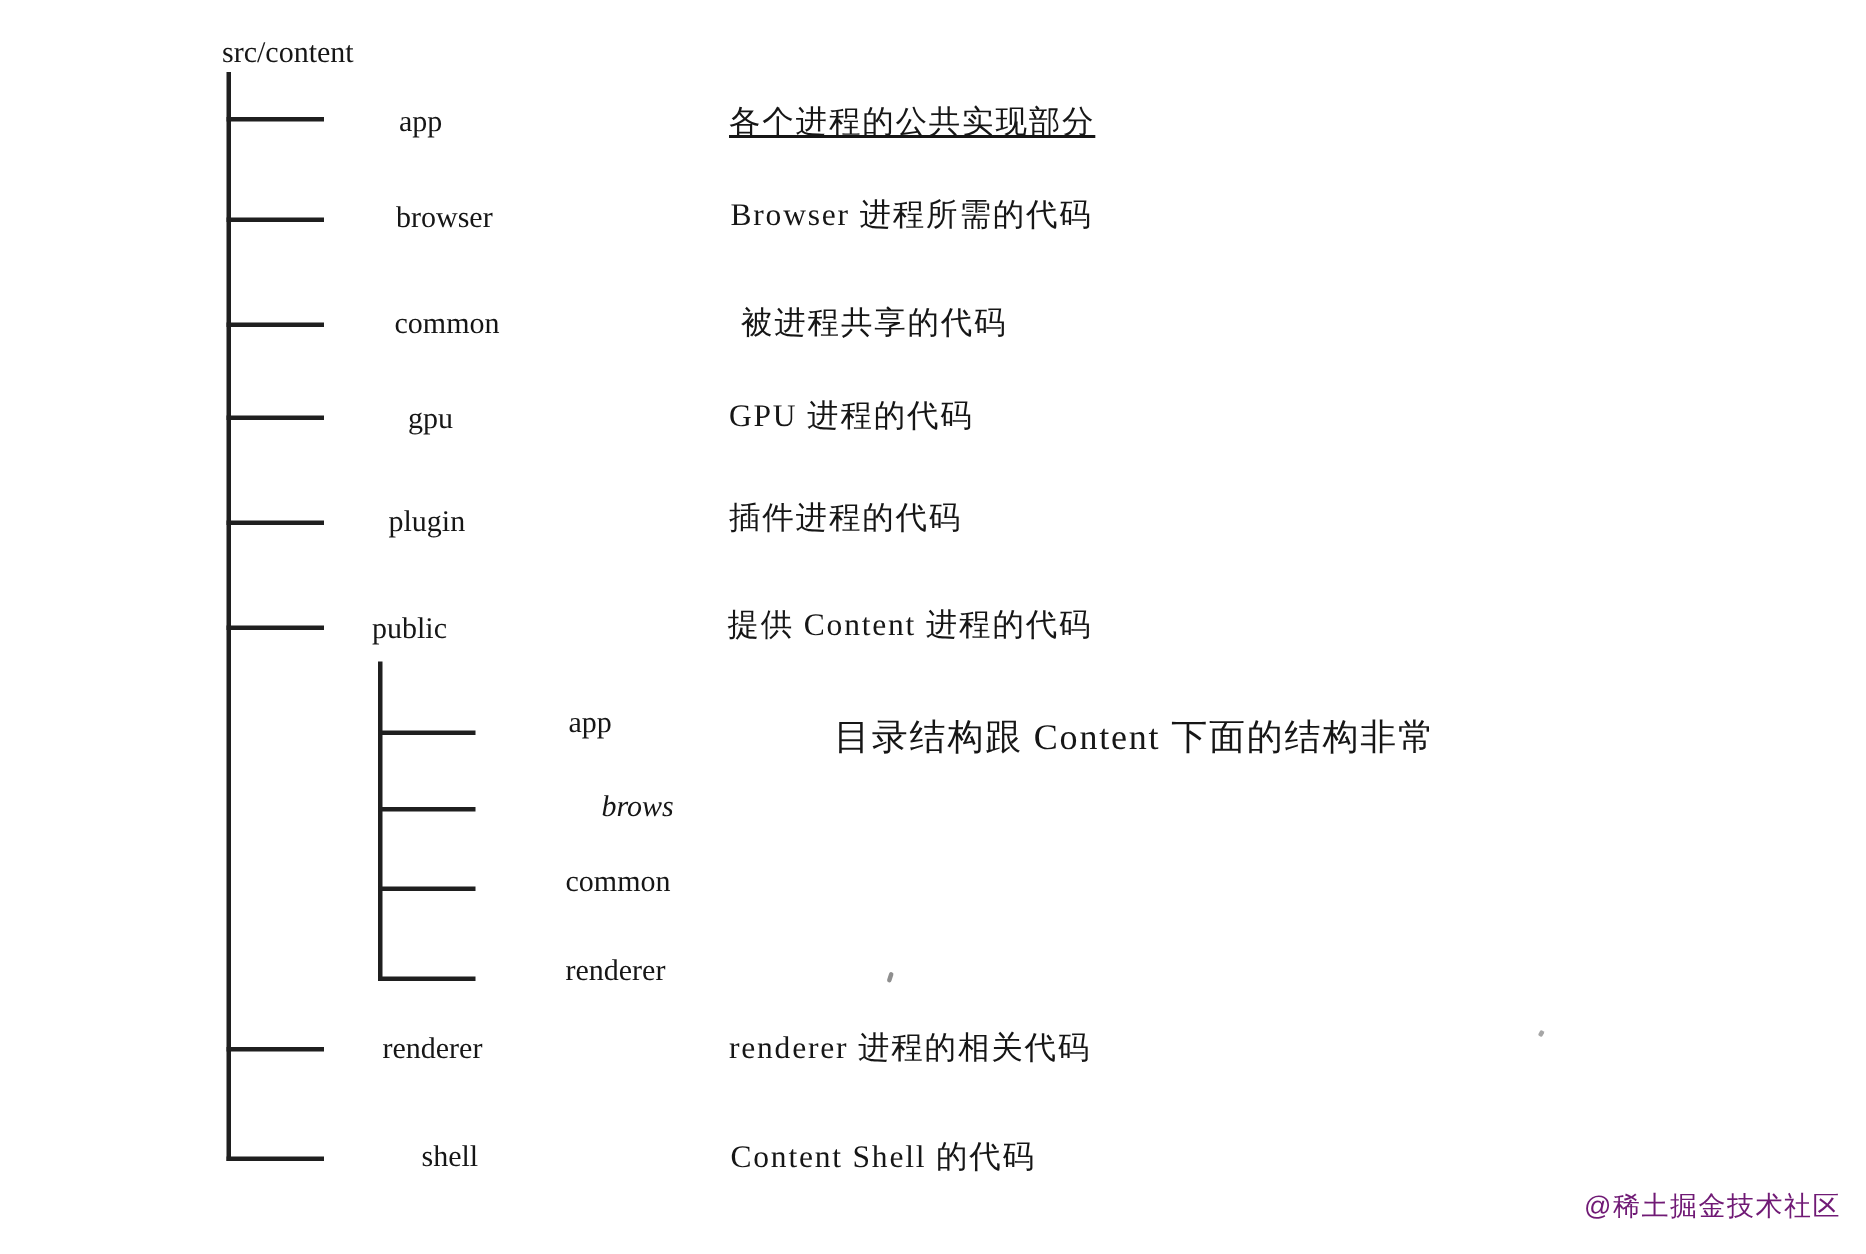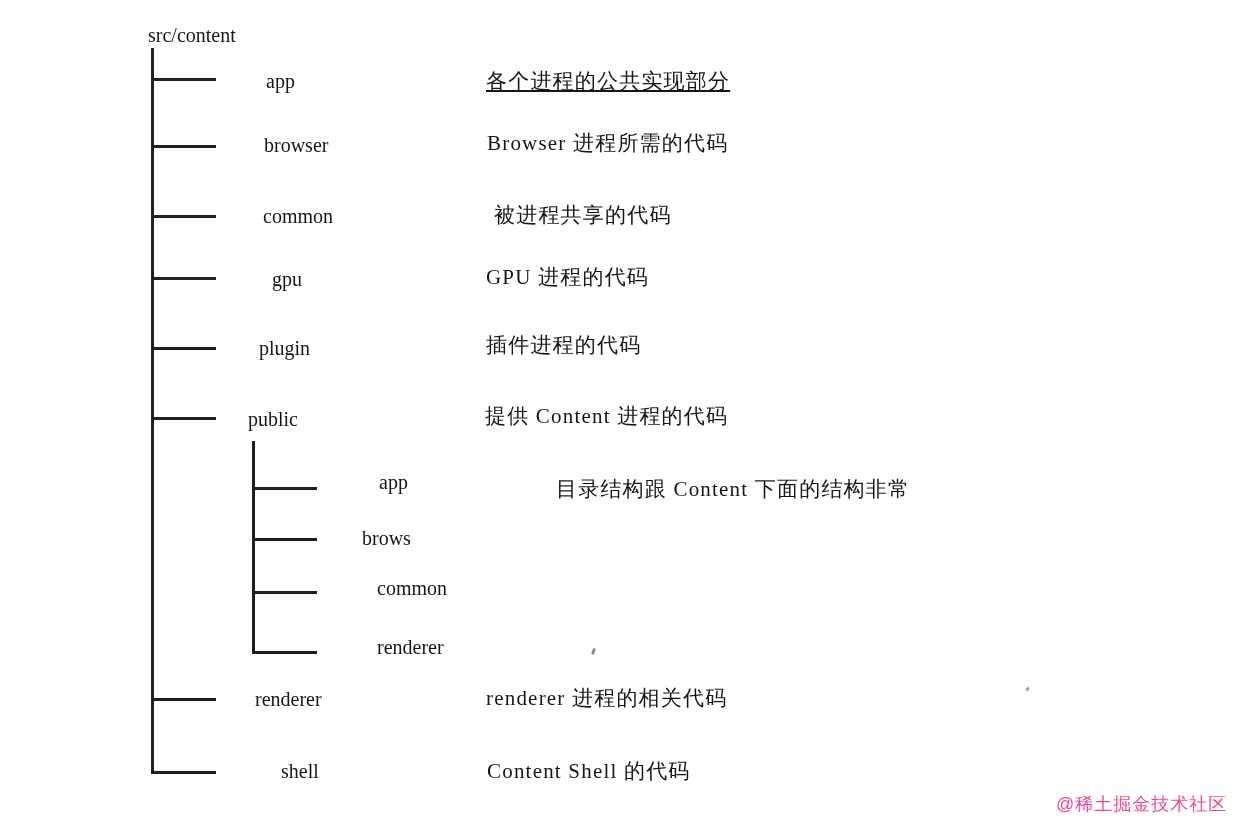--- a/index.html
+++ b/index.html
@@ -42,31 +42,31 @@
     white-space: nowrap;
   }
   .desc {
     position: absolute;
     font-size: 21px;
     letter-spacing: 1.2px;
     white-space: nowrap;
   }
   .annotation-line {
     position: absolute;
-    font-size: 21px;
+    font-size: 24px;
     letter-spacing: 1.2px;
     white-space: nowrap;
   }
   .watermark {
     position: absolute;
     left: 1056px;
     top: 792px;
     font-size: 18px;
     letter-spacing: 1px;
-    color: #ec4899;
+    color: #701a75;
     font-family: "Liberation Sans", "DejaVu Sans", sans-serif;
     white-space: nowrap;
   }
   .speck {
     position: absolute;
     background: #8f8f8f;
   }
   .speck-1 {
     left: 592px; top: 648px;
     width: 3px; height: 7px;
@@ -118,21 +118,21 @@
   <div class="desc" style="left:487px; top:757px;">Content Shell 的代码</div>
 
   <div class="vline" style="left:252px; top:441px; height:213px;"></div>
 
   <div class="hline sub" style="top:487px;"></div>
   <div class="hline sub" style="top:538px;"></div>
   <div class="hline sub" style="top:591px;"></div>
   <div class="hline sub" style="top:651px;"></div>
 
   <div class="node-label" style="left:379px; top:471px;">app</div>
-  <div class="node-label" style="left:362px; top:527px;">brows</div>
+  <div class="node-label" style="left:401px; top:527px;font-style:italic;">brows</div>
   <div class="node-label" style="left:377px; top:577px;">common</div>
   <div class="node-label" style="left:377px; top:636px;">renderer</div>
 
   <div class="annotation-line" style="left:556px; top:475px;">目录结构跟 Content 下面的结构非常</div>
 
   <div class="speck speck-1"></div>
   <div class="speck speck-2"></div>
 
   <div class="watermark">@稀土掘金技术社区</div>
 

